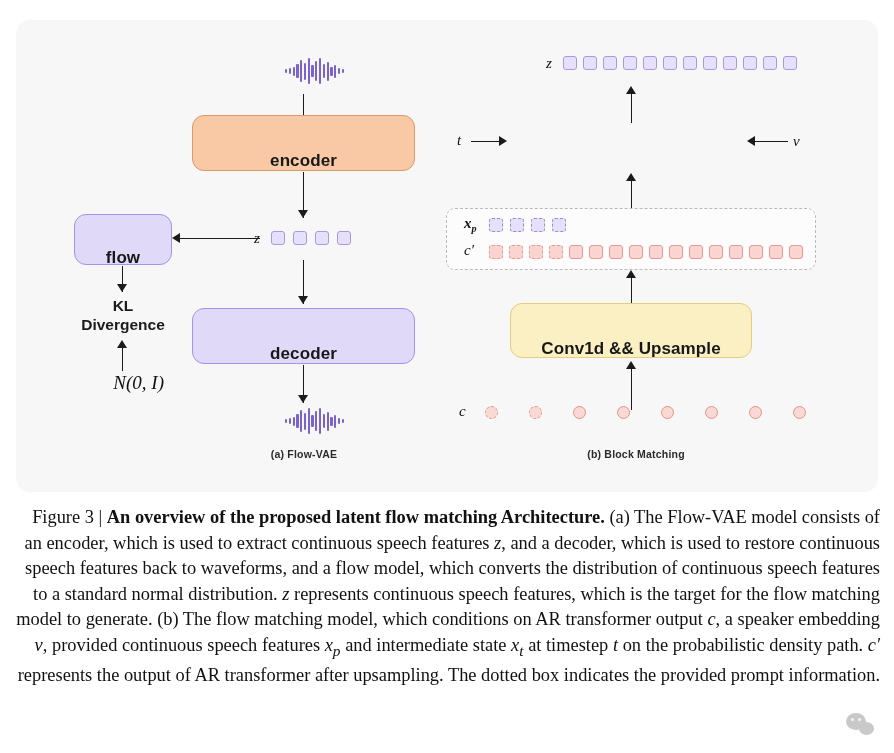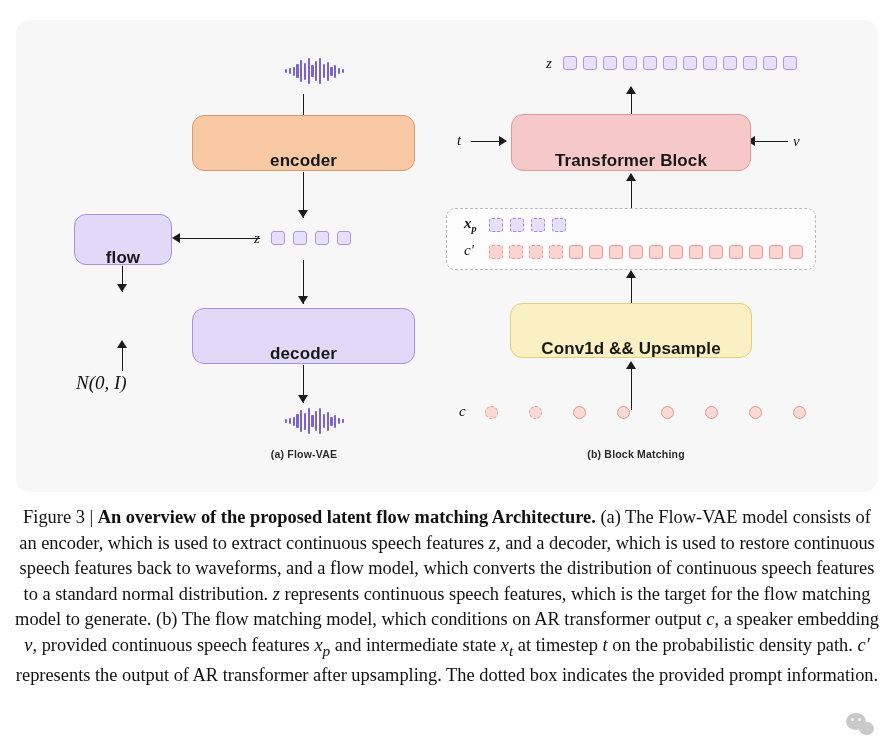--- a/index.html
+++ b/index.html
@@ -47,21 +47,21 @@
   .subcap{position:absolute;font-size:10.5px;font-weight:700;color:#2a2a2a;letter-spacing:.2px;}
 
   
   .wave{position:absolute;display:flex;align-items:center;gap:1.6px;height:30px;}
   .wave i{display:block;width:2.2px;border-radius:1px;background:#7a63cf;}
 
   
   #caption{
     position:absolute;left:14px;top:505px;width:866px;
     font-family:"Liberation Serif",serif;font-size:18.4px;line-height:25.6px;
-    color:#111;text-align:center;
+    color:#111;text-align:right;
   }
   #caption b{font-weight:700;}
   #caption i{font-style:italic;}
   #caption .mi{font-style:italic;}
 
   
   #watermark{
     position:absolute;right:18px;bottom:14px;display:flex;align-items:center;gap:8px;
     color:#c9c9c9;font-size:24px;font-family:"DejaVu Sans",sans-serif;font-weight:600;
   }
@@ -116,25 +116,29 @@
   <div class="arrow-h" style="left:163px;top:218px;width:81px;"></div>
   <div class="head head-left" style="left:156px;top:213px;"></div>
 
   <div class="box" style="left:58px;top:194px;width:98px;height:51px;background:#E0D9F8;border:1.6px solid #A494E6;font-size:17px;">
     <span class="box-label">flow</span>
   </div>
 
   <div class="arrow-v" style="left:106px;top:246px;height:26px;"></div>
   <div class="head head-down" style="left:101px;top:264px;"></div>
 
+  <div class="plain" style="left:36px;top:276px;width:142px;font-size:15.5px;font-weight:700;line-height:19px;">
+    <span>KL</span><br>
+    <span>Divergence</span>
+  </div>
 
   <div class="arrow-v" style="left:106px;top:325px;height:26px;"></div>
   <div class="head head-up" style="left:101px;top:320px;"></div>
 
-  <div class="mathlabel" style="left:60px;top:352px;font-size:19px;width:80px;text-align:left;">N(0, I)</div>
+  <div class="mathlabel" style="left:68px;top:352px;font-size:19px;width:80px;text-align:right;">N(0, I)</div>
 
   <div class="arrow-v" style="left:287px;top:240px;height:44px;"></div>
   <div class="head head-down" style="left:282px;top:276px;"></div>
 
   <div class="box" style="left:176px;top:288px;width:223px;height:56px;background:#E0D9F8;border:1.6px solid #A494E6;font-size:17px;">
     <span class="box-label">decoder</span>
   </div>
 
   <div class="arrow-v" style="left:287px;top:345px;height:38px;"></div>
   <div class="head head-down" style="left:282px;top:375px;"></div>
@@ -180,23 +184,20 @@
   <div class="head head-up" style="left:610px;top:66px;"></div>
 
   <div class="mathlabel" style="left:441px;top:112px;">t</div>
   <div class="arrow-h" style="left:455px;top:121px;width:33px;"></div>
   <div class="head head-right" style="left:483px;top:116px;"></div>
 
   <div class="mathlabel" style="left:777px;top:113px;">v</div>
   <div class="arrow-h" style="left:737px;top:121px;width:35px;"></div>
   <div class="head head-left" style="left:731px;top:116px;"></div>
 
-  <div class="box" style="left:495px;top:94px;width:240px;height:57px;background:#F6C8C8;border:1.6px solid #E09A9A;font-size:17px;">
-    <span class="box-label">Transformer Block</span>
-  </div>
 
   <div class="arrow-v" style="left:615px;top:158px;height:32px;"></div>
   <div class="head head-up" style="left:610px;top:153px;"></div>
 
   <div class="dotted-box" style="left:430px;top:188px;width:370px;height:62px;"></div>
 
   <div class="mathlabel" style="left:448px;top:195px;font-weight:bold;">
     <span>x</span><sub>p</sub>
   </div>
   <div class="tokenrow" id="xp-row" style="left:473px;top:198px;gap:7px;">

